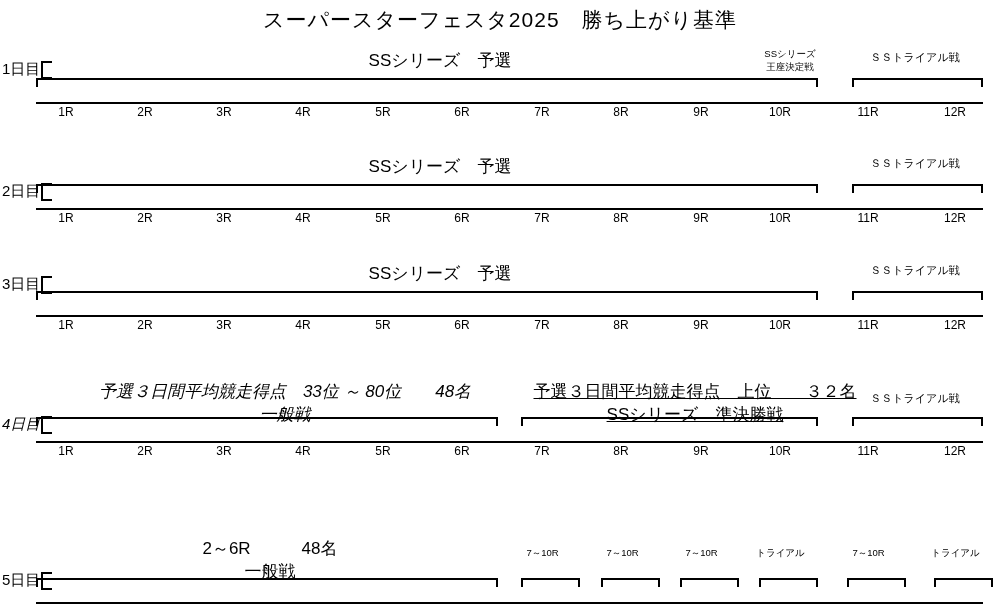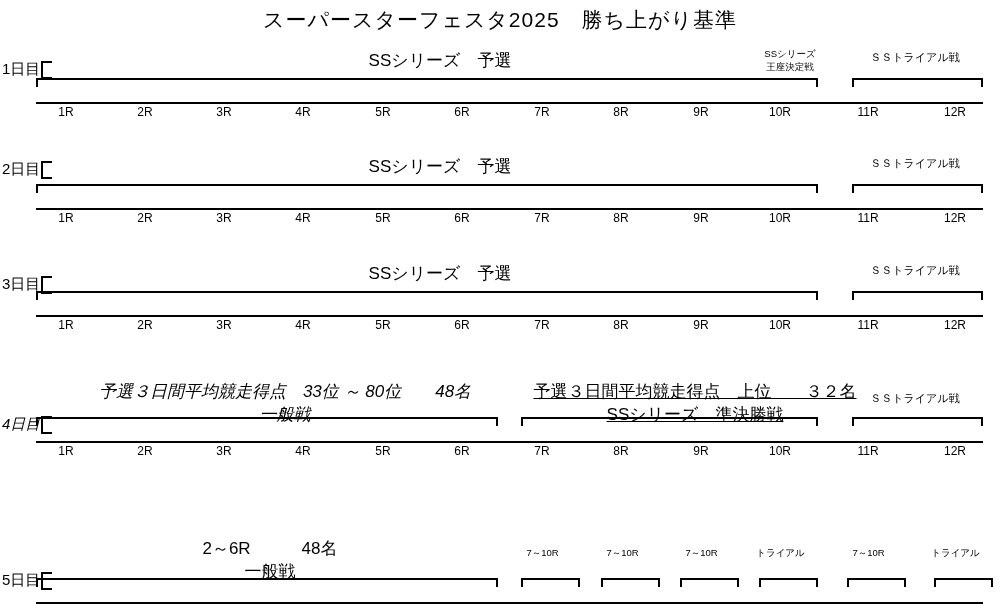--- a/index.html
+++ b/index.html
@@ -98,21 +98,21 @@
   <div class="round-label" style="left:432px;top:53px;width:60px;">6R</div>
   <div class="round-label" style="left:512px;top:53px;width:60px;">7R</div>
   <div class="round-label" style="left:591px;top:53px;width:60px;">8R</div>
   <div class="round-label" style="left:671px;top:53px;width:60px;">9R</div>
   <div class="round-label" style="left:750px;top:53px;width:60px;">10R</div>
   <div class="round-label" style="left:838px;top:53px;width:60px;">11R</div>
   <div class="round-label" style="left:925px;top:53px;width:60px;">12R</div>
 </div>
 
 <div class="day-block" style="top:158px;">
-  <div class="day-label" style="top:2px;"><span>2日目</span><span class="bar"></span></div>
+  <div class="day-label" style="top:24px;"><span>2日目</span><span class="bar"></span></div>
 
   <div class="grp-caption cap-lg" style="left:300px;top:-2px;width:280px;">SSシリーズ　予選</div>
   <div class="grp-caption cap-md" style="left:845px;top:-2px;width:140px;">ＳＳトライアル戦</div>
 
   <div class="bracket" style="left:36px;top:26px;width:782px;"></div>
   <div class="bracket" style="left:852px;top:26px;width:131px;"></div>
 
   <div class="round-axis" style="left:36px;top:50px;width:947px;"></div>
 
   <div class="round-label" style="left:36px;top:53px;width:60px;">1R</div>

